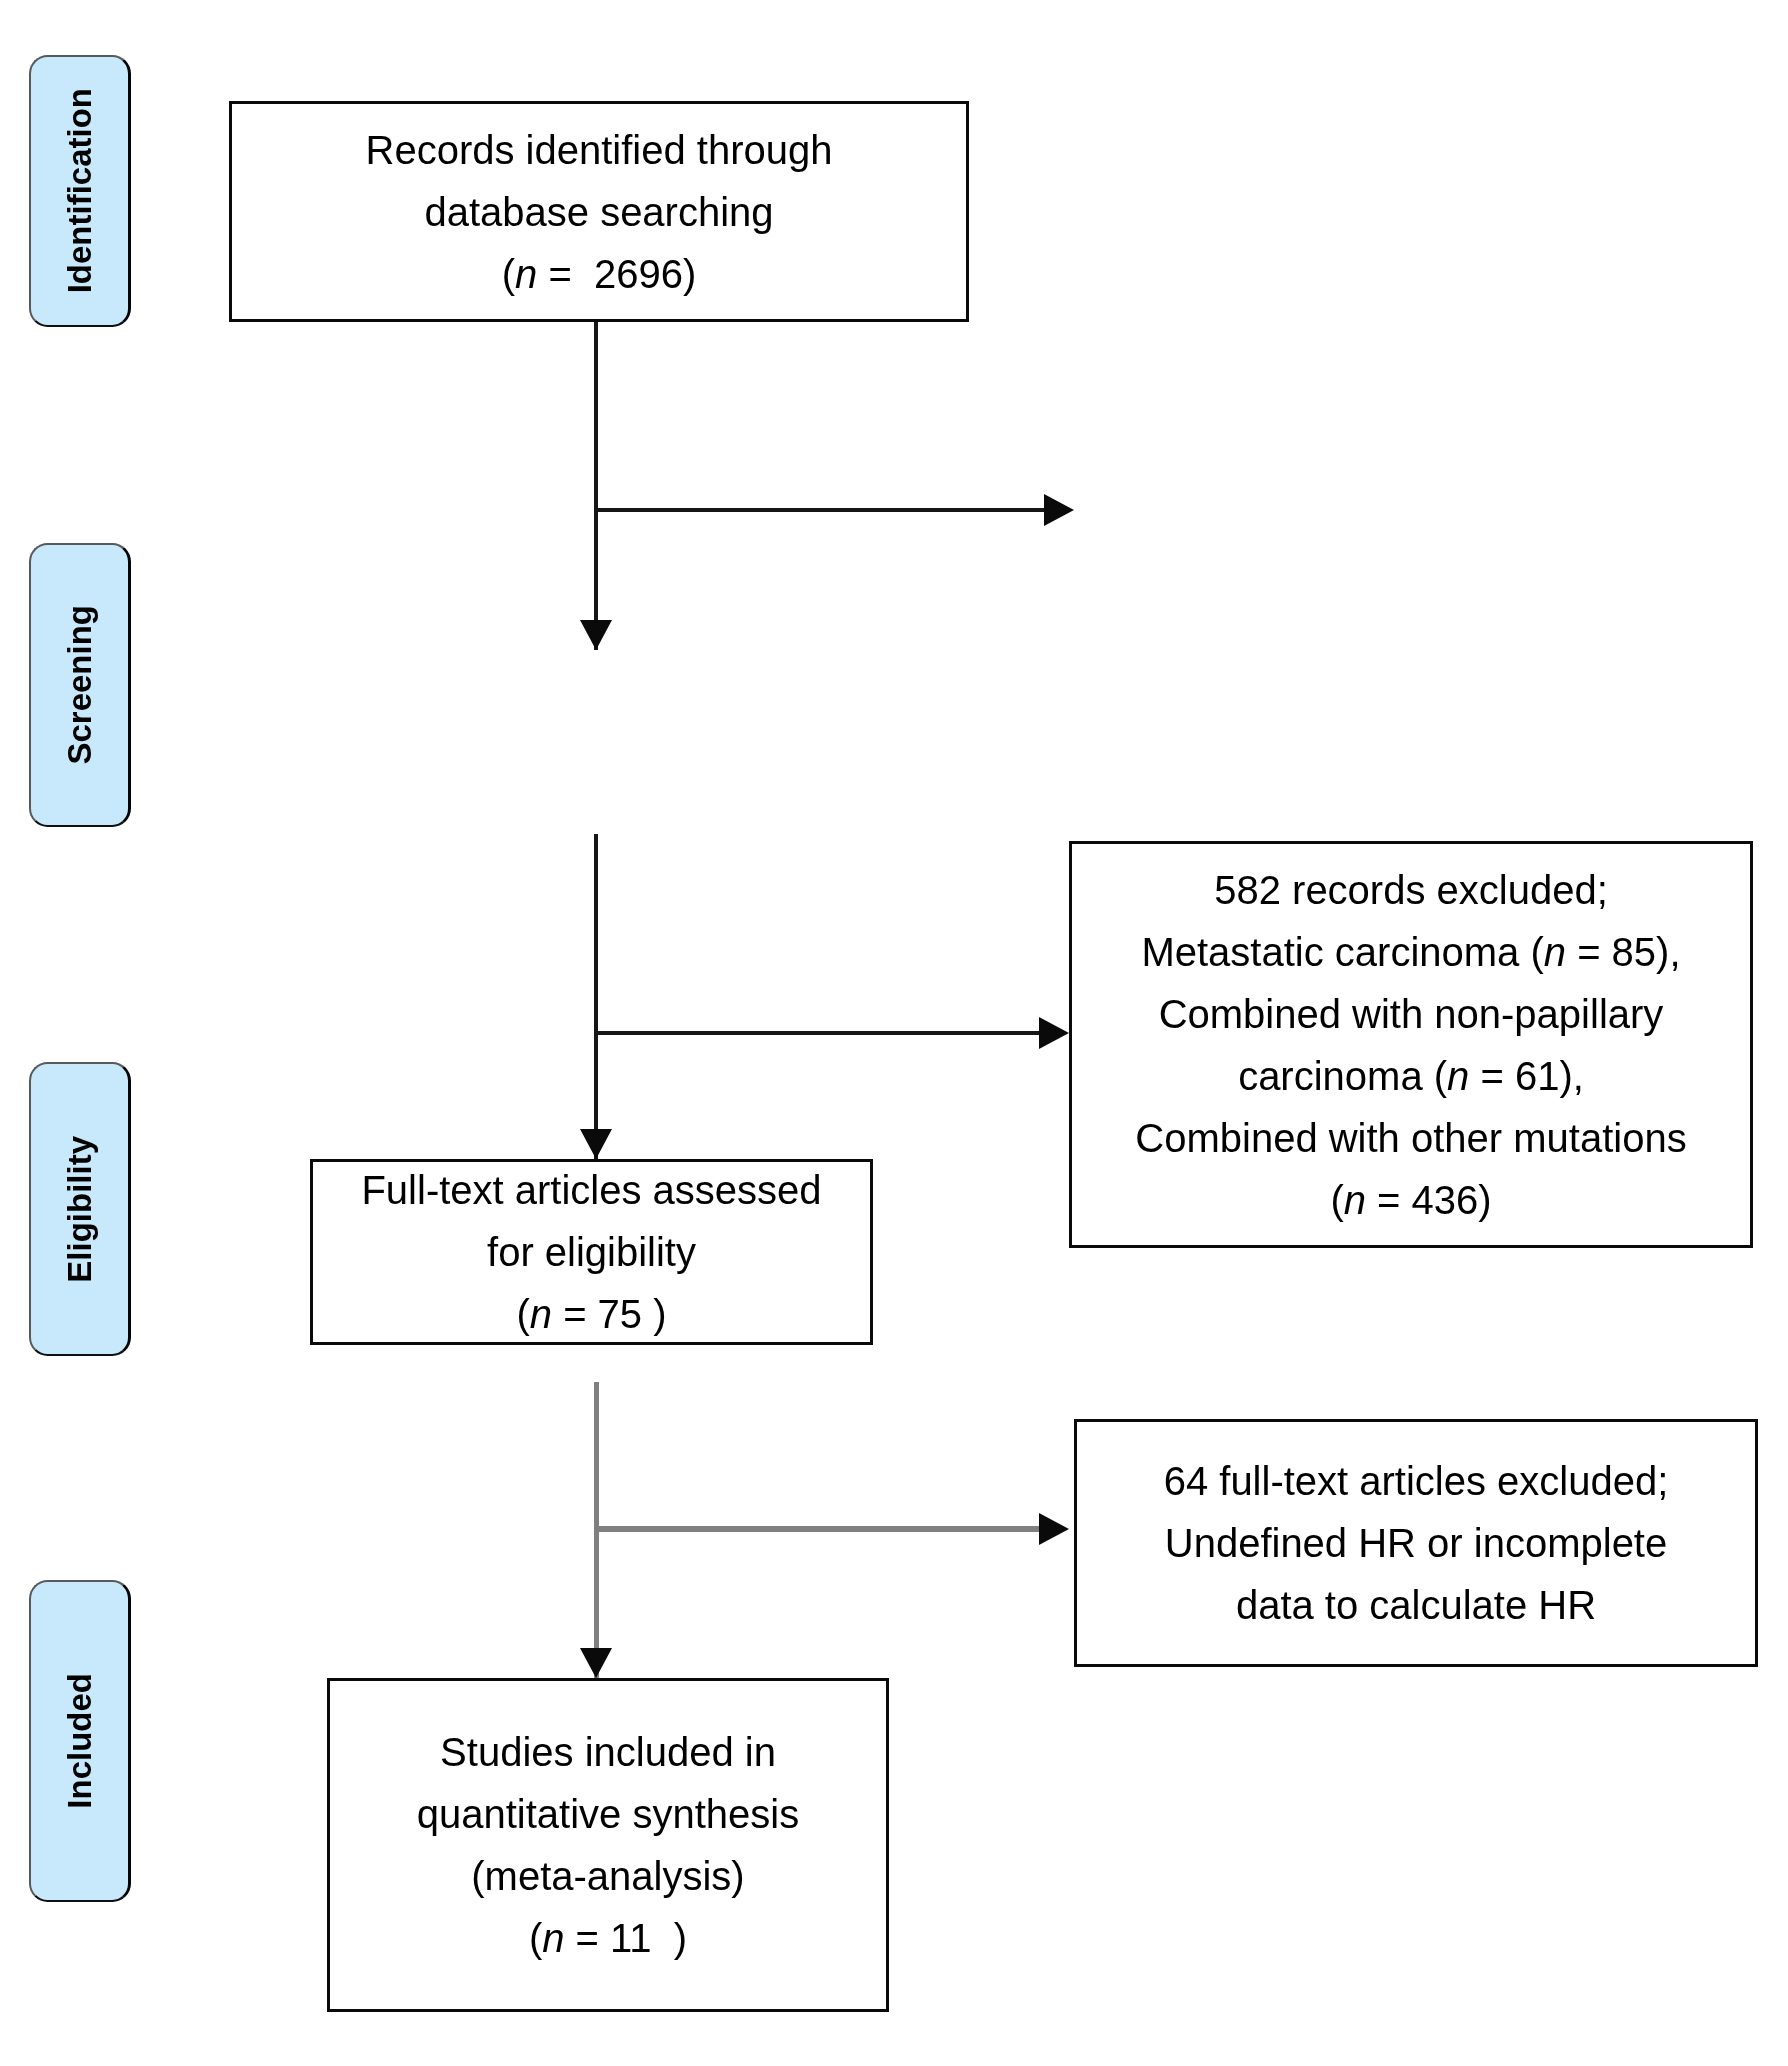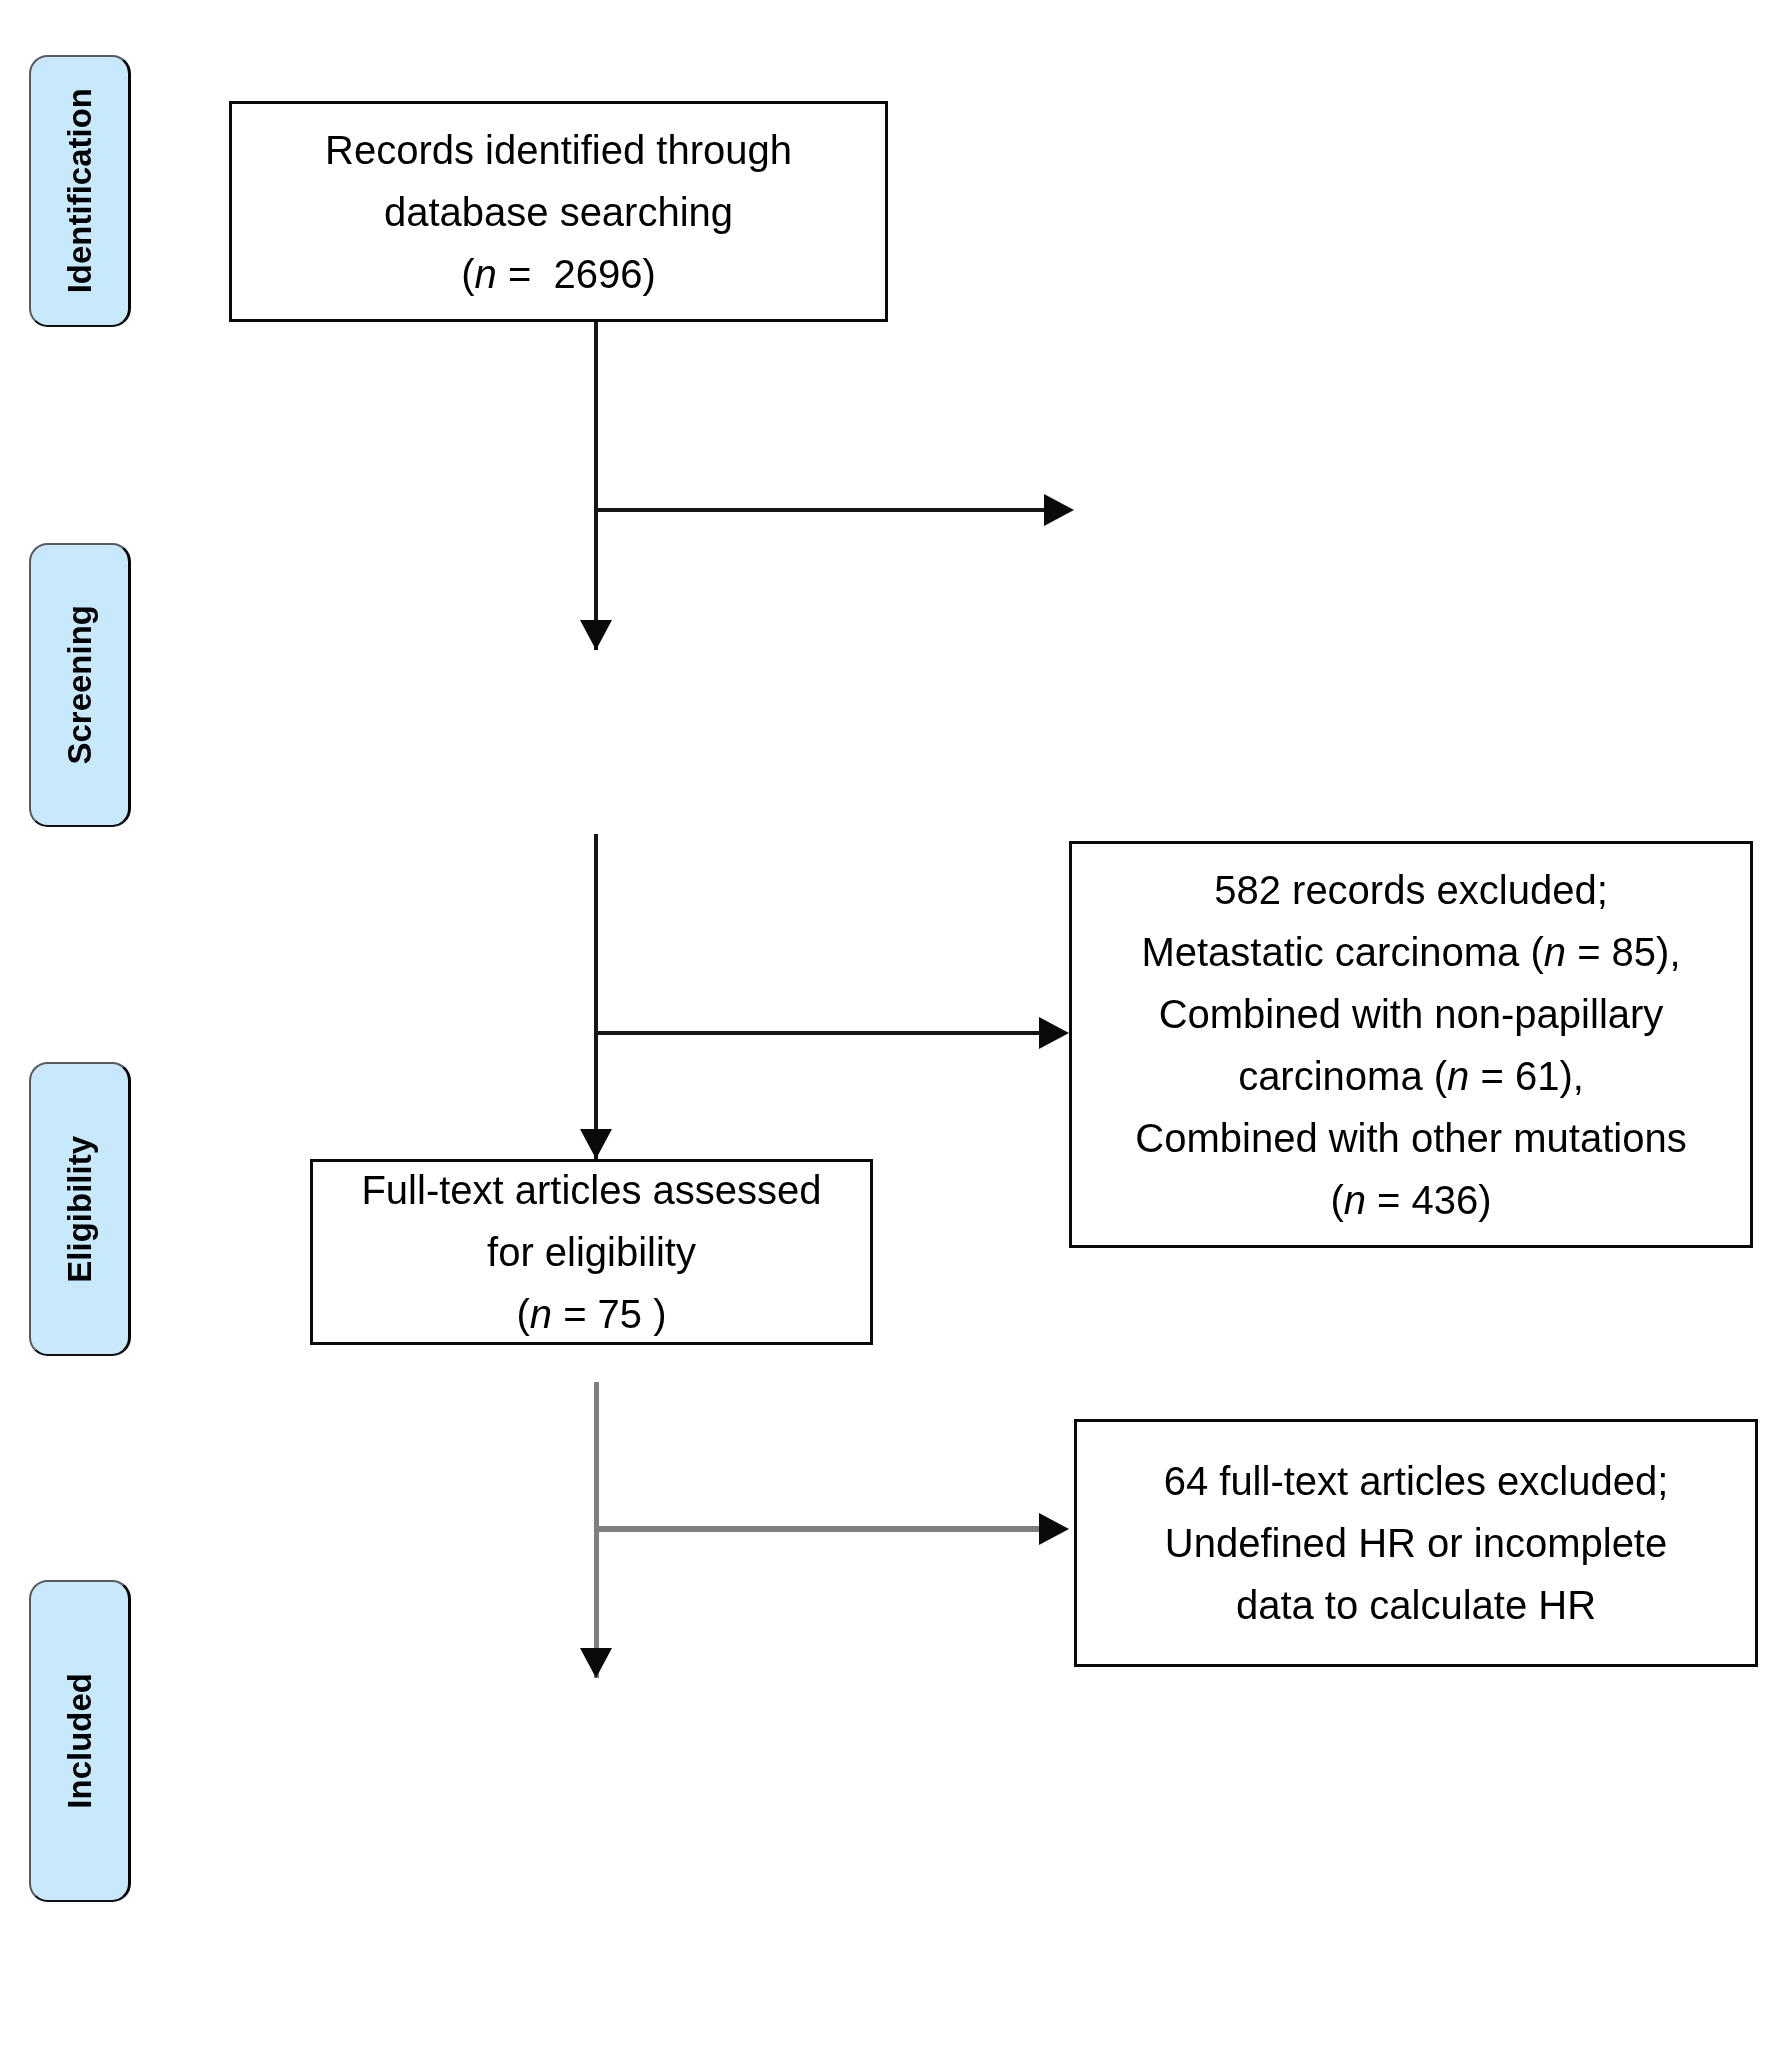--- a/index.html
+++ b/index.html
@@ -76,29 +76,32 @@
 
   <div class="hline ink-black" style="left:594px;top:1031px;width:446px"></div>
   <div class="head-right" style="left:1039px;top:1017px"></div>
 
   <div class="vline ink-gray" style="left:594px;top:1382px;width:5px;height:296px"></div>
   <div class="head-down" style="left:580px;top:1648px"></div>
 
   <div class="hline ink-gray" style="left:594px;top:1526px;width:446px;height:5.7px"></div>
   <div class="head-right" style="left:1039px;top:1513px"></div>
 
-  <div class="fbox" style="left:229px;top:101px;width:659px;height:221px">
+  <div class="fbox" style="left:229px;top:101px;width:740px;height:221px">
     <div class="btext">Records identified through<br>database searching<br>(<i>n</i> =  2696)</div>
   </div>
 
 
   <div class="fbox" style="left:310px;top:1159px;width:563px;height:186px">
     <div class="btext">Full-text articles assessed<br>for eligibility<br>(<i>n</i> = 75 )</div>
   </div>
 
+  <div class="fbox" style="left:327px;top:1678px;width:562px;height:334px">
+    <div class="btext">Studies included in<br>quantitative synthesis<br>(meta-analysis)<br>(<i>n</i> = 11  )</div>
+  </div>
 
 
   <div class="fbox" style="left:1069px;top:841px;width:684px;height:407px">
     <div class="btext">582 records excluded;<br>Metastatic carcinoma (<i>n</i> = 85),<br>Combined with non-papillary<br>carcinoma (<i>n</i> = 61),<br>Combined with other mutations<br>(<i>n</i> = 436)</div>
   </div>
 
   <div class="fbox" style="left:1074px;top:1419px;width:684px;height:248px">
     <div class="btext">64 full-text articles excluded;<br>Undefined HR or incomplete<br>data to calculate HR</div>
   </div>
 

